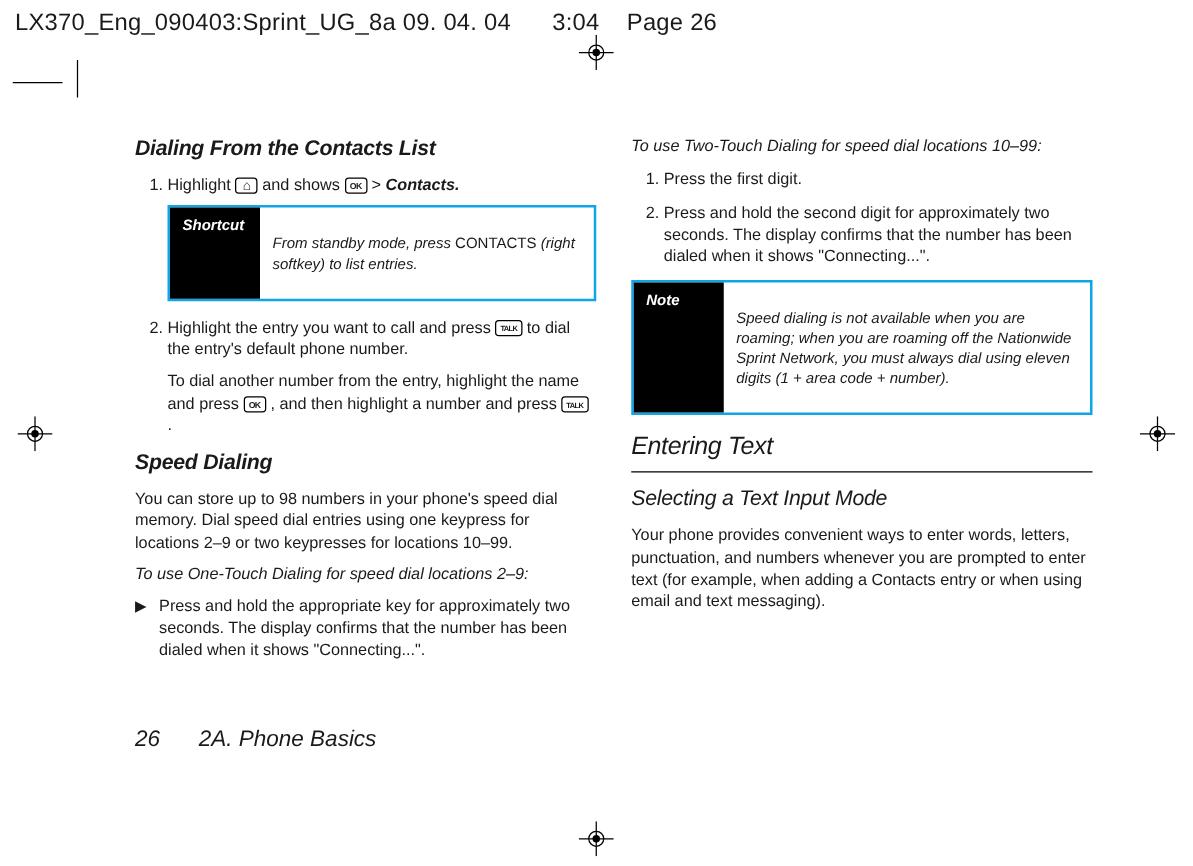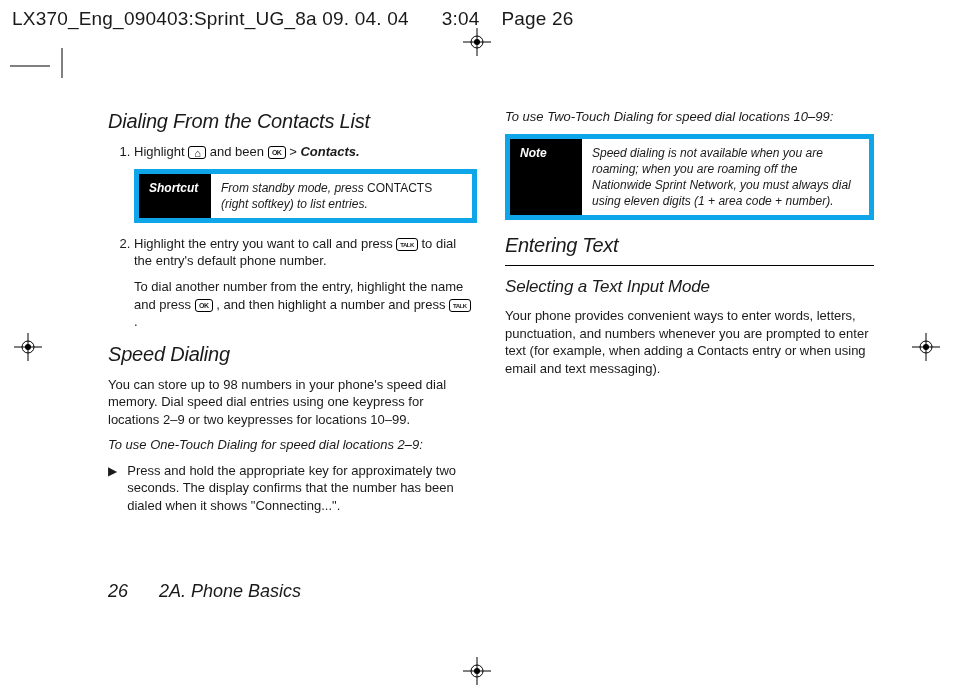--- a/index.html
+++ b/index.html
@@ -32,48 +32,48 @@
   .columns {
     position:absolute;
     top: 108px;
     left: 108px;
     right: 80px;
     bottom: 80px;
     display:flex;
     gap: 28px;
   }
   .col { flex:1; }
-  .h2 { font-style: italic; font-weight: normal; font-size: 20px; margin-bottom: 8px; letter-spacing:-0.2px;}
+  .h2 { font-style: italic; font-weight: bold; font-size: 17px; margin-bottom: 8px; letter-spacing:-0.2px;}
   .h1sect { font-style: italic; font-size: 20px; font-weight: normal; margin: 8px 0 4px 0; letter-spacing:-0.3px;}
   .rule { border:0; border-top:1px solid #000; margin: 6px 0 10px 0; }
   .h2sub { font-style: italic; font-size: 16px; font-weight: normal; margin: 6px 0 8px 0; letter-spacing:-0.2px;}
   ol.steps { list-style: decimal; padding-left: 26px; }
   ol.steps > li { margin-bottom: 10px; }
   .subpara { margin-top: 8px; }
   .em { font-weight: bold; font-style: italic; }
   .runhead { font-style: italic; font-size: 13px; margin: 8px 0 8px 0; }
   .bullets { list-style:none; padding-left: 0; }
   .bullets li { display:flex; gap:10px; }
   .bullets li .arrow { font-size:12px; padding-top:1px;}
   .box {
-    border:5px solid #0ea5e9;
+    border:2px solid #0ea5e9;
     display:flex;
     margin: 8px 0 12px 0;
     font-size: 12px;
   }
   .box .tag {
     background:#000;
     color:#fff;
     font-style: italic;
     font-weight: bold;
     padding: 6px 10px 6px 10px;
     min-width: 72px;
   }
   .box .txt {
-    padding: 6px 10px;
+    padding: 20px 10px;
     font-style: italic;
   }
   .icon {
     display:inline-block;
     vertical-align: middle;
     border:1px solid #000;
     border-radius: 3px;
     padding: 0 3px;
     font-size: 8px;
     line-height: 12px;
@@ -146,21 +146,21 @@
     </svg>
 </div>
 
 <div class="columns">
 
   <div class="col">
     <div class="h2">Dialing From the Contacts List</div>
 
     <ol class="steps">
       <li>
-        <span>Highlight </span><span class="icon home"></span><span> and been </span><span class="icon ok"></span><span> &gt; </span><span class="em">Contacts.</span>
+        <span>Highlight </span><span class="icon home"></span><span> and shows </span><span class="icon ok"></span><span> &gt; </span><span class="em">Contacts.</span>
 
         <div class="box">
           <div class="tag">Shortcut</div>
           <div class="txt">
             <span>From standby mode, press </span><span style="font-style:normal;font-weight:normal;">CONTACTS</span><span> (right softkey) to list entries.</span>
           </div>
         </div>
       </li>
       <li>
         <span>Highlight the entry you want to call and press </span><span class="icon talk"></span><span> to dial the entry's default phone number.</span>
@@ -176,20 +176,24 @@
     <ul class="bullets">
       <li>
         <span class="arrow">▶</span>
         <span>Press and hold the appropriate key for approximately two seconds. The display confirms that the number has been dialed when it shows "Connecting...".</span>
       </li>
     </ul>
   </div>
 
   <div class="col">
     <p class="runhead" style="margin-top:0;">To use Two-Touch Dialing for speed dial locations 10–99:</p>
+    <ol class="steps">
+      <li>Press the first digit.</li>
+      <li>Press and hold the second digit for approximately two seconds. The display confirms that the number has been dialed when it shows "Connecting...".</li>
+    </ol>
 
     <div class="box">
       <div class="tag">Note</div>
       <div class="txt">Speed dialing is not available when you are roaming; when you are roaming off the Nationwide Sprint Network, you must always dial using eleven digits (1 + area code + number).</div>
     </div>
 
     <div class="h1sect">Entering Text</div>
     <hr class="rule">
 
     <div class="h2sub" style="font-style:italic;font-size:17px;font-weight:normal;">Selecting a Text Input Mode</div>

